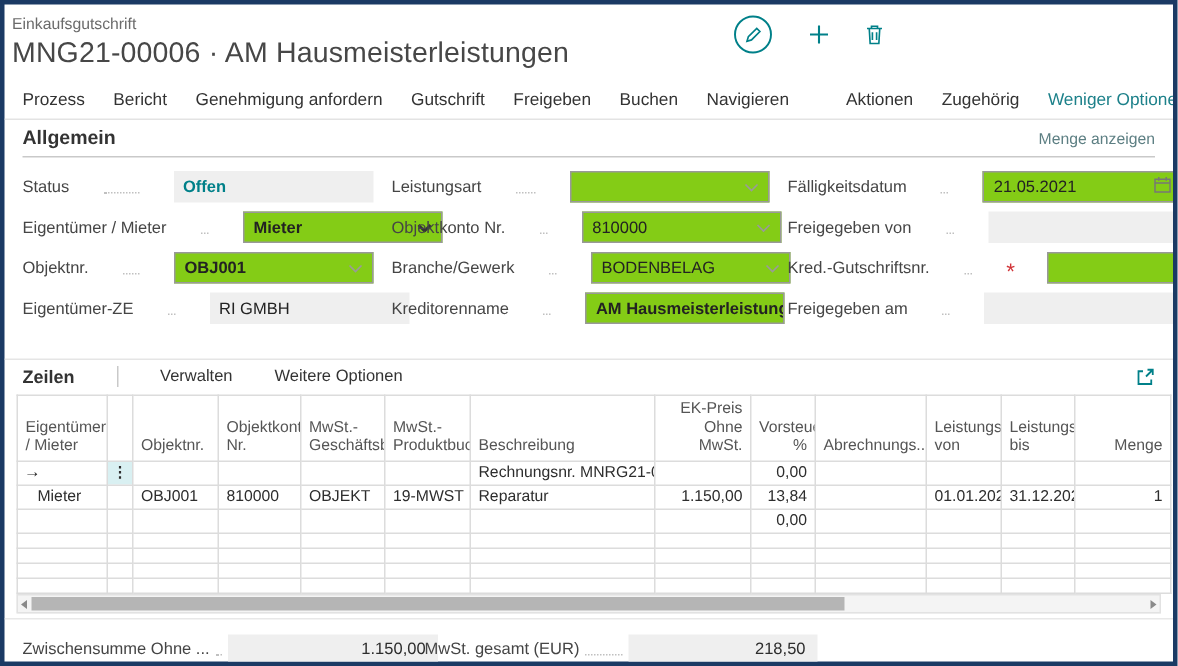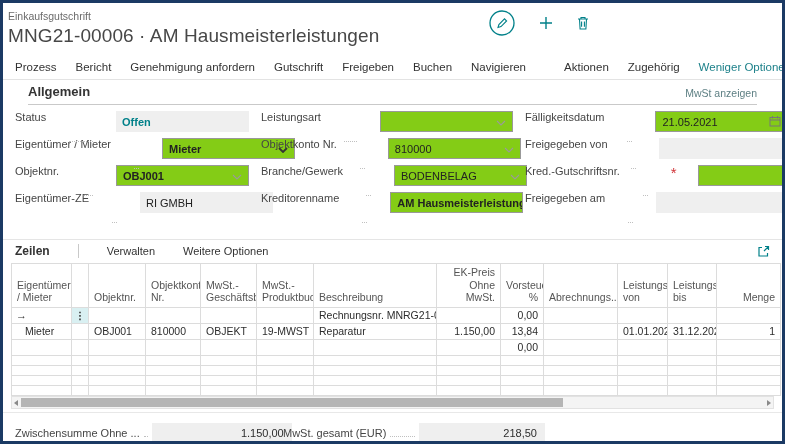--- a/index.html
+++ b/index.html
@@ -13,27 +13,27 @@
   .top-actions { position:absolute; left:486px; top:7px; display:flex; align-items:center; gap:24px; }
   .top-actions .icn { display:inline-flex; align-items:center; cursor:pointer; }
 
   
   .menubar { height:25px; display:flex; align-items:center; gap:19px; padding:0 12px; border-bottom:1px solid #e3e3e3; font-size:11.5px; color:#333; }
   .mi { white-space:nowrap; cursor:pointer; }
   .mi-sep { width:1px; height:14px; background:#c9c9c9; }
   .mi.less { color:#1d818a; }
 
   
-  .sec-hdr { margin:4px 25px 0; display:flex; justify-content:space-between; align-items:flex-end; padding-bottom:5px; border-bottom:1px solid #c9c9c9; }
+  .sec-hdr { margin:4px 12px 0; display:flex; justify-content:space-between; align-items:flex-end; padding-bottom:5px; border-bottom:1px solid #c9c9c9; }
   .sec-title { font-size:13px; font-weight:bold; color:#333; }
   .more-link { font-size:10.5px; color:#5d7f83; cursor:pointer; }
 
   
   .fields { display:grid; grid-template-columns:234px 252px 243px; column-gap:12px; padding:6px 12px 0; }
-  .frow { display:flex; height:27px;gap:18px; }
+  .frow { display:flex; align-items:center; height:27px;gap:18px; }
   .flabel { font-size:11px; color:#454545; white-space:nowrap; flex-shrink:0; }
   .fdots { flex:1; border-bottom:1px dotted #c0c0c0; margin:0 5px; min-width:5px; transform:translateY(4px); }
   .fctrl { width:133px; height:21px; font-size:11px; color:#222; display:flex; align-items:center; padding:0 6px; flex-shrink:0; overflow:hidden; white-space:nowrap; }
   .ro { background:#efefef; }
   .boxed { border:1px solid #999; background:#84cc16; }
   .bold { font-weight:bold; }
   .teal { color:#008089; }
   .chev { margin-left:auto; flex-shrink:0; }
   .req { color:#d13438; font-size:15px; margin:0 3px 0 0; line-height:10px; transform:translateY(3px); flex-shrink:0; }
 
@@ -108,21 +108,21 @@
     <span class="mi">Buchen</span>
     <span class="mi">Navigieren</span>
     <span class="mi-sep"></span>
     <span class="mi">Aktionen</span>
     <span class="mi">Zugehörig</span>
     <span class="mi less">Weniger Optionen</span>
   </div>
 
   <div class="sec-hdr">
     <span class="sec-title">Allgemein</span>
-    <span class="more-link">MwSt anzeigen</span>
+    <span class="more-link">Menge anzeigen</span>
   </div>
 
   <div class="fields">
 
     <div>
       <div class="frow">
         <span class="flabel">Status</span>
         <span class="fdots"></span>
         <span class="fctrl ro teal bold">Offen</span>
       </div>

